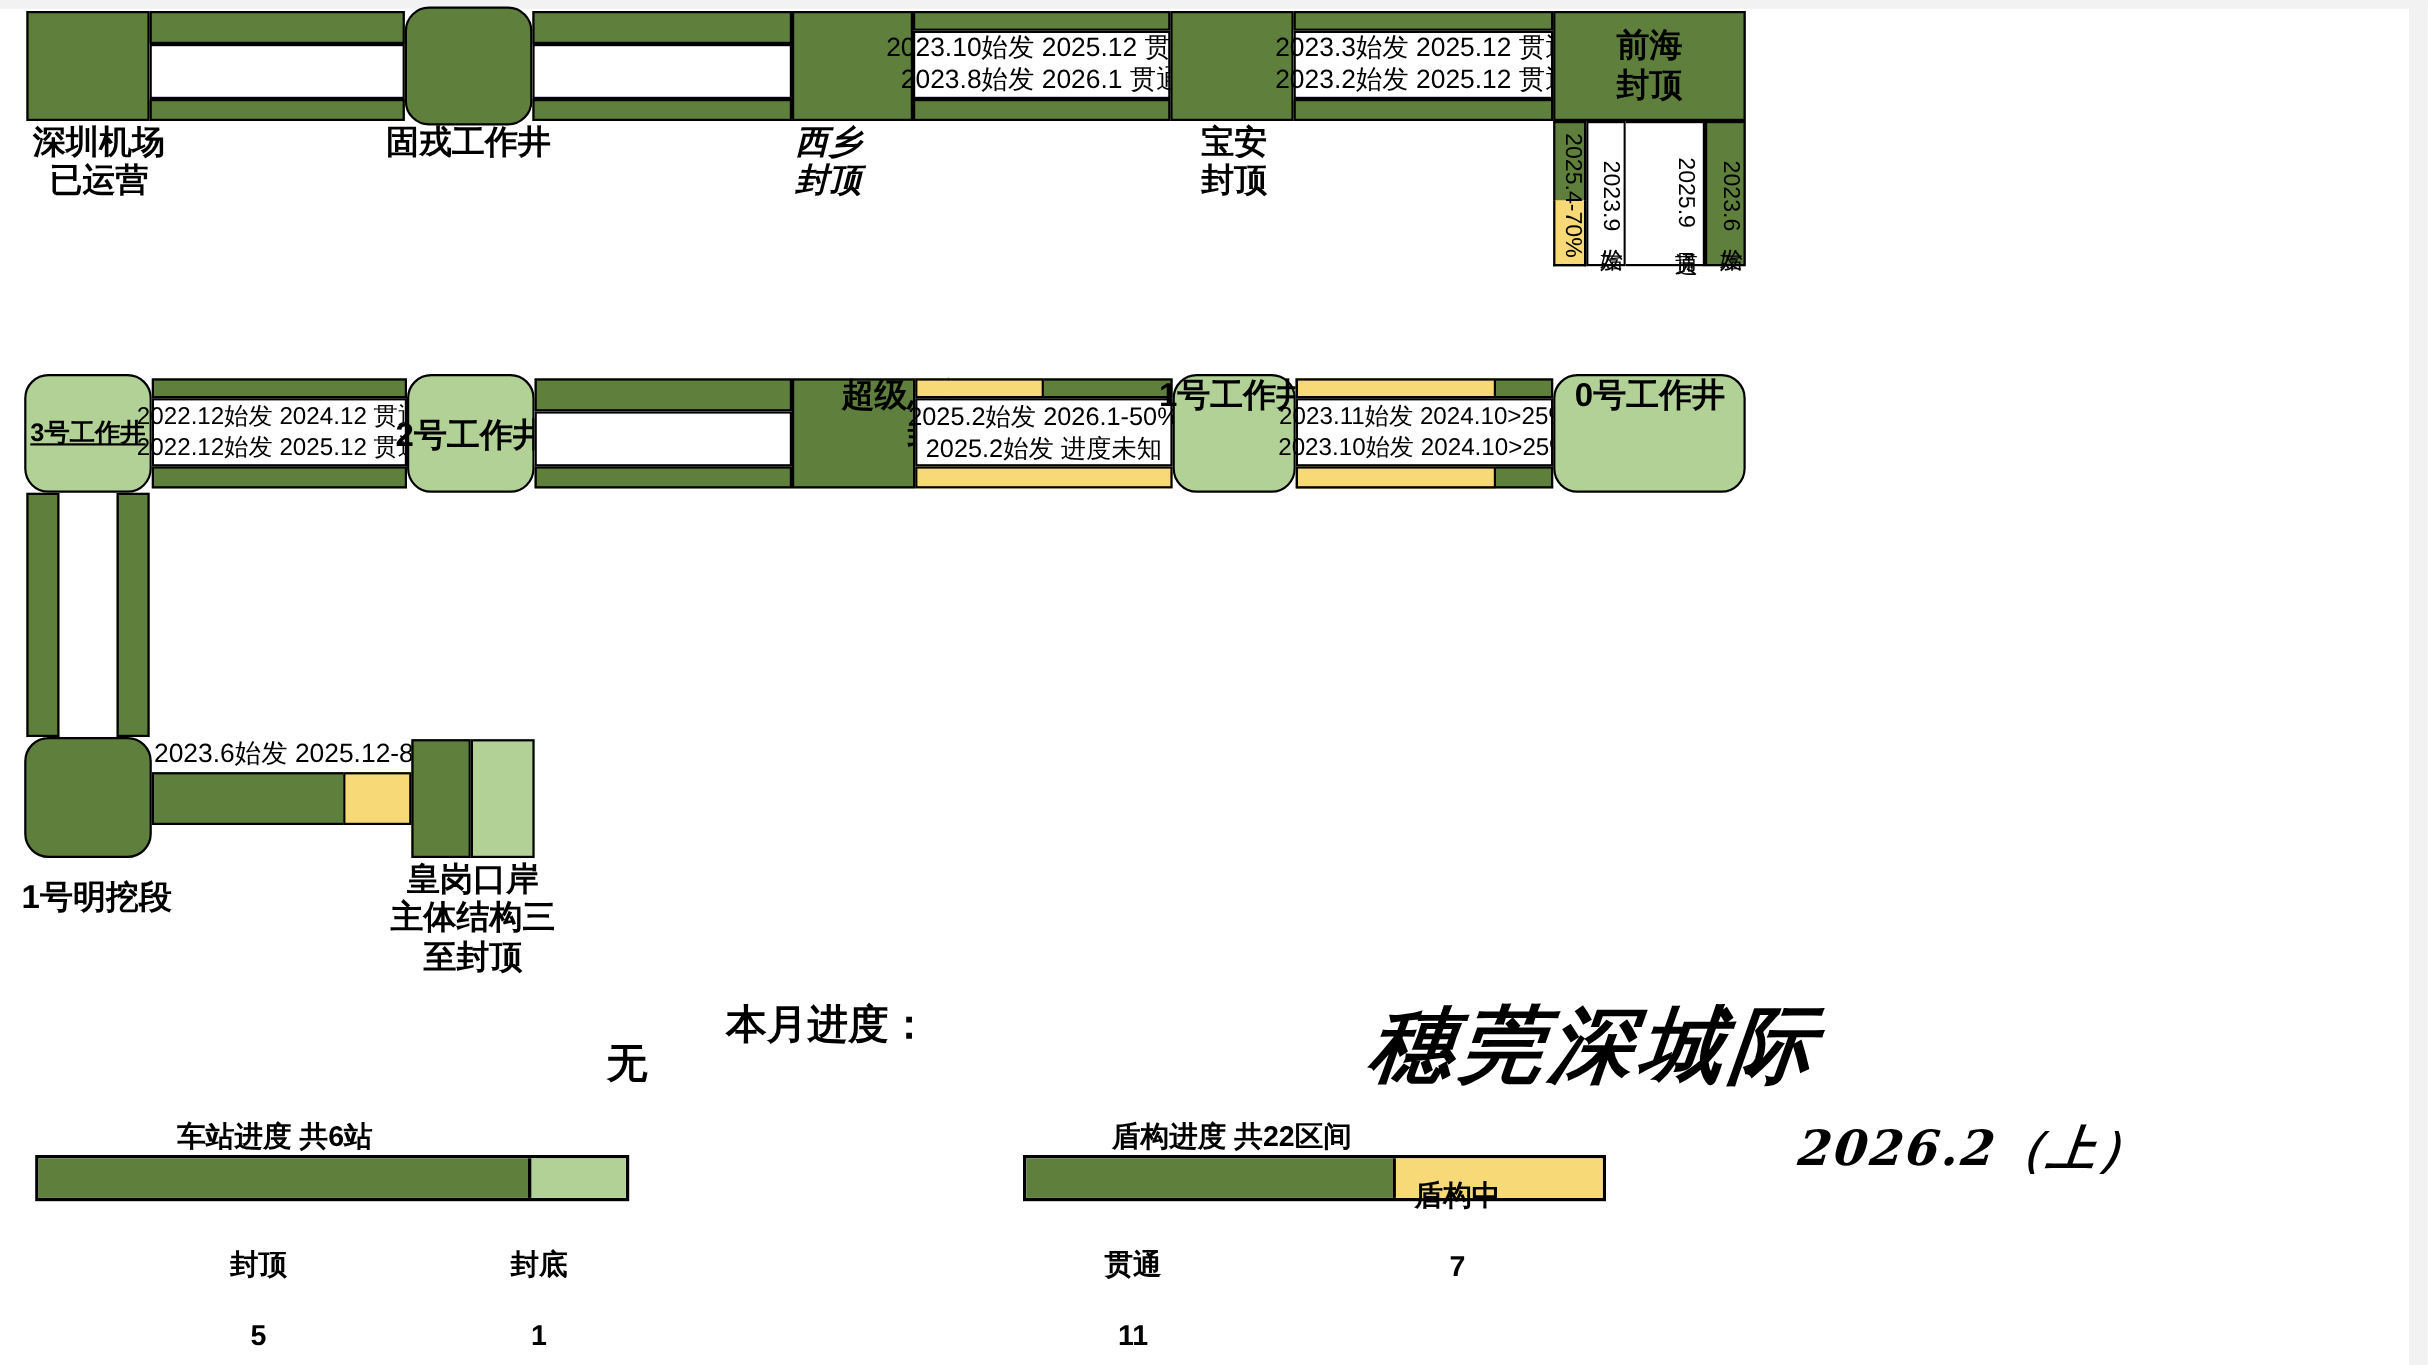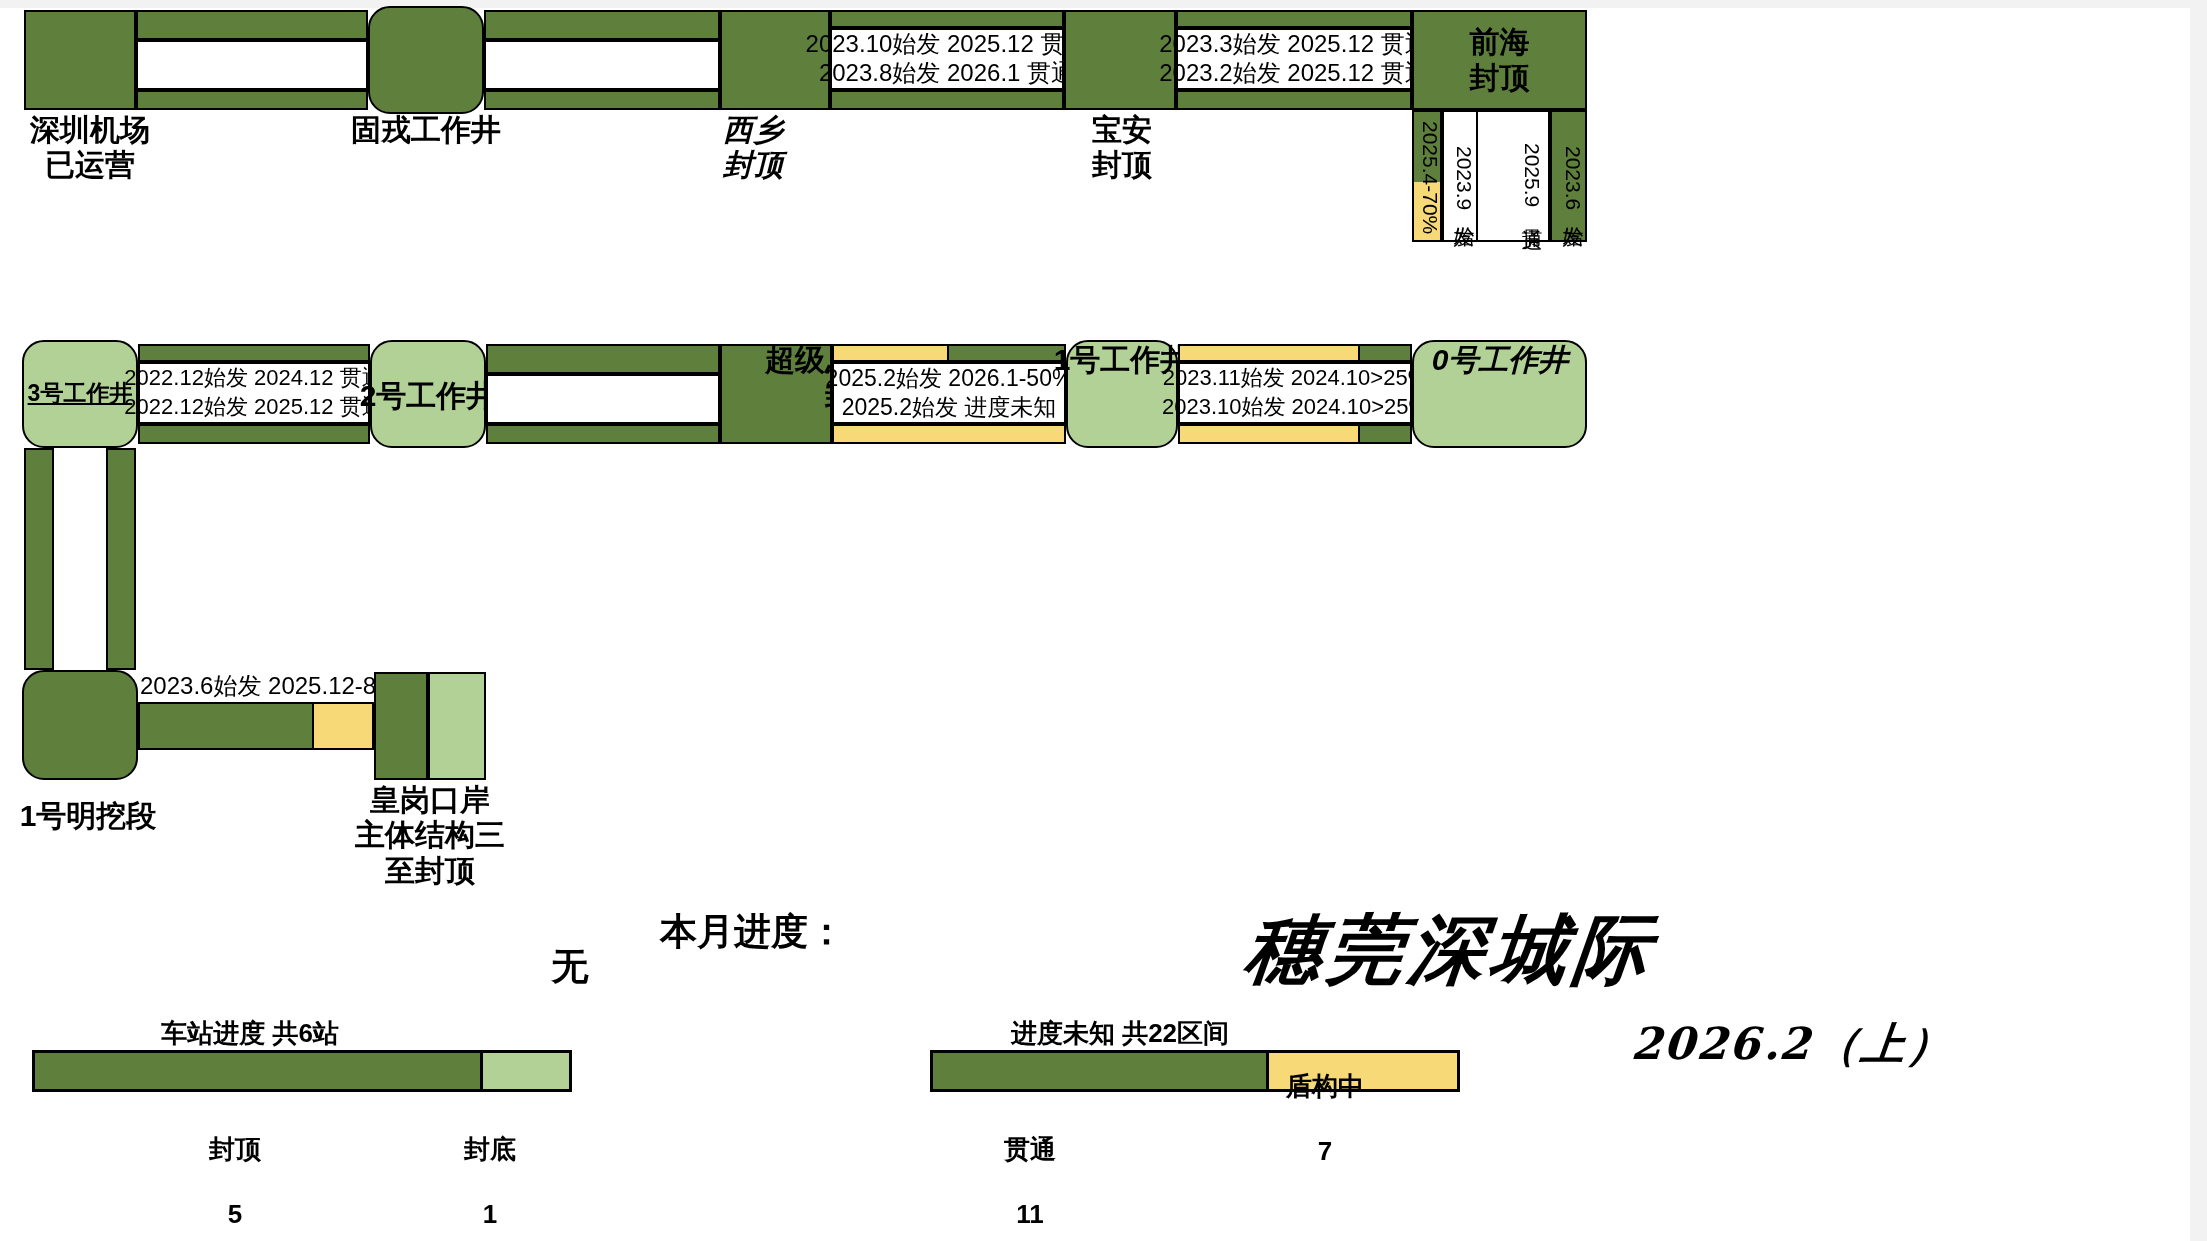--- a/index.html
+++ b/index.html
@@ -172,21 +172,21 @@
 <div class="abs seg" style="left:1178px;top:344px;width:234px;height:18px;"></div>
 <div class="abs seg-yellow" style="left:1178px;top:344px;width:182px;height:18px;"></div>
 <div class="tunnelbox" style="left:1178px;top:362px;width:234px;height:62px;font-size:22px;">
   <span>2023.11始发 2024.10&gt;25%</span>
   <span>2023.10始发 2024.10&gt;25%</span>
 </div>
 <div class="abs seg" style="left:1178px;top:424px;width:234px;height:20px;"></div>
 <div class="abs seg-yellow" style="left:1178px;top:424px;width:182px;height:20px;"></div>
 
 <div class="abs station light" style="left:1412px;top:340px;width:175px;height:108px;"></div>
-<div class="station-label" style="left:1390px;top:342px;width:220px;font-style:italic;">0号工作井</div>
+<div class="station-label" style="left:1390px;top:342px;width:220px;">0号工作井</div>
 
 <div class="abs seg" style="left:24px;top:448px;width:30px;height:222px;"></div>
 <div class="abs seg" style="left:106px;top:448px;width:30px;height:222px;"></div>
 
 <div class="abs station dark" style="left:22px;top:670px;width:116px;height:110px;"></div>
 <div class="station-label" style="left:-22px;top:798px;width:220px;">1号明挖段</div>
 
 <div class="abs seg" style="left:138px;top:702px;width:236px;height:48px;"></div>
 <div class="abs seg-yellow" style="left:312px;top:702px;width:62px;height:48px;"></div>
 <div class="plain-text" style="left:140px;top:672px;width:320px;font-size:24px;font-weight:normal;text-align:left;">2023.6始发 2025.12-81%</div>
@@ -210,21 +210,21 @@
 </div>
 <div class="legend-cap" style="left:150px;top:1100px;width:170px;">
   <span>封顶</span><br>
   <span>5</span>
 </div>
 <div class="legend-cap" style="left:425px;top:1100px;width:130px;">
   <span>封底</span><br>
   <span>1</span>
 </div>
 
-<div class="legend-title" style="left:940px;top:1016px;width:360px;">进度未知 共22区间</div>
+<div class="legend-title" style="left:940px;top:1016px;width:360px;">盾构进度 共22区间</div>
 <div class="legend-bar" style="left:930px;top:1050px;width:530px;height:42px;">
   <div style="width:63.6%;background:#5f7f3d;"></div>
   <div style="width:36.4%;background:#f7d977;border-left:3px solid #000;"></div>
 </div>
 <div class="legend-cap" style="left:945px;top:1100px;width:170px;">
   <span>贯通</span><br>
   <span>11</span>
 </div>
 <div class="legend-cap" style="left:1240px;top:1037px;width:170px;">
   <span>盾构中</span><br>

